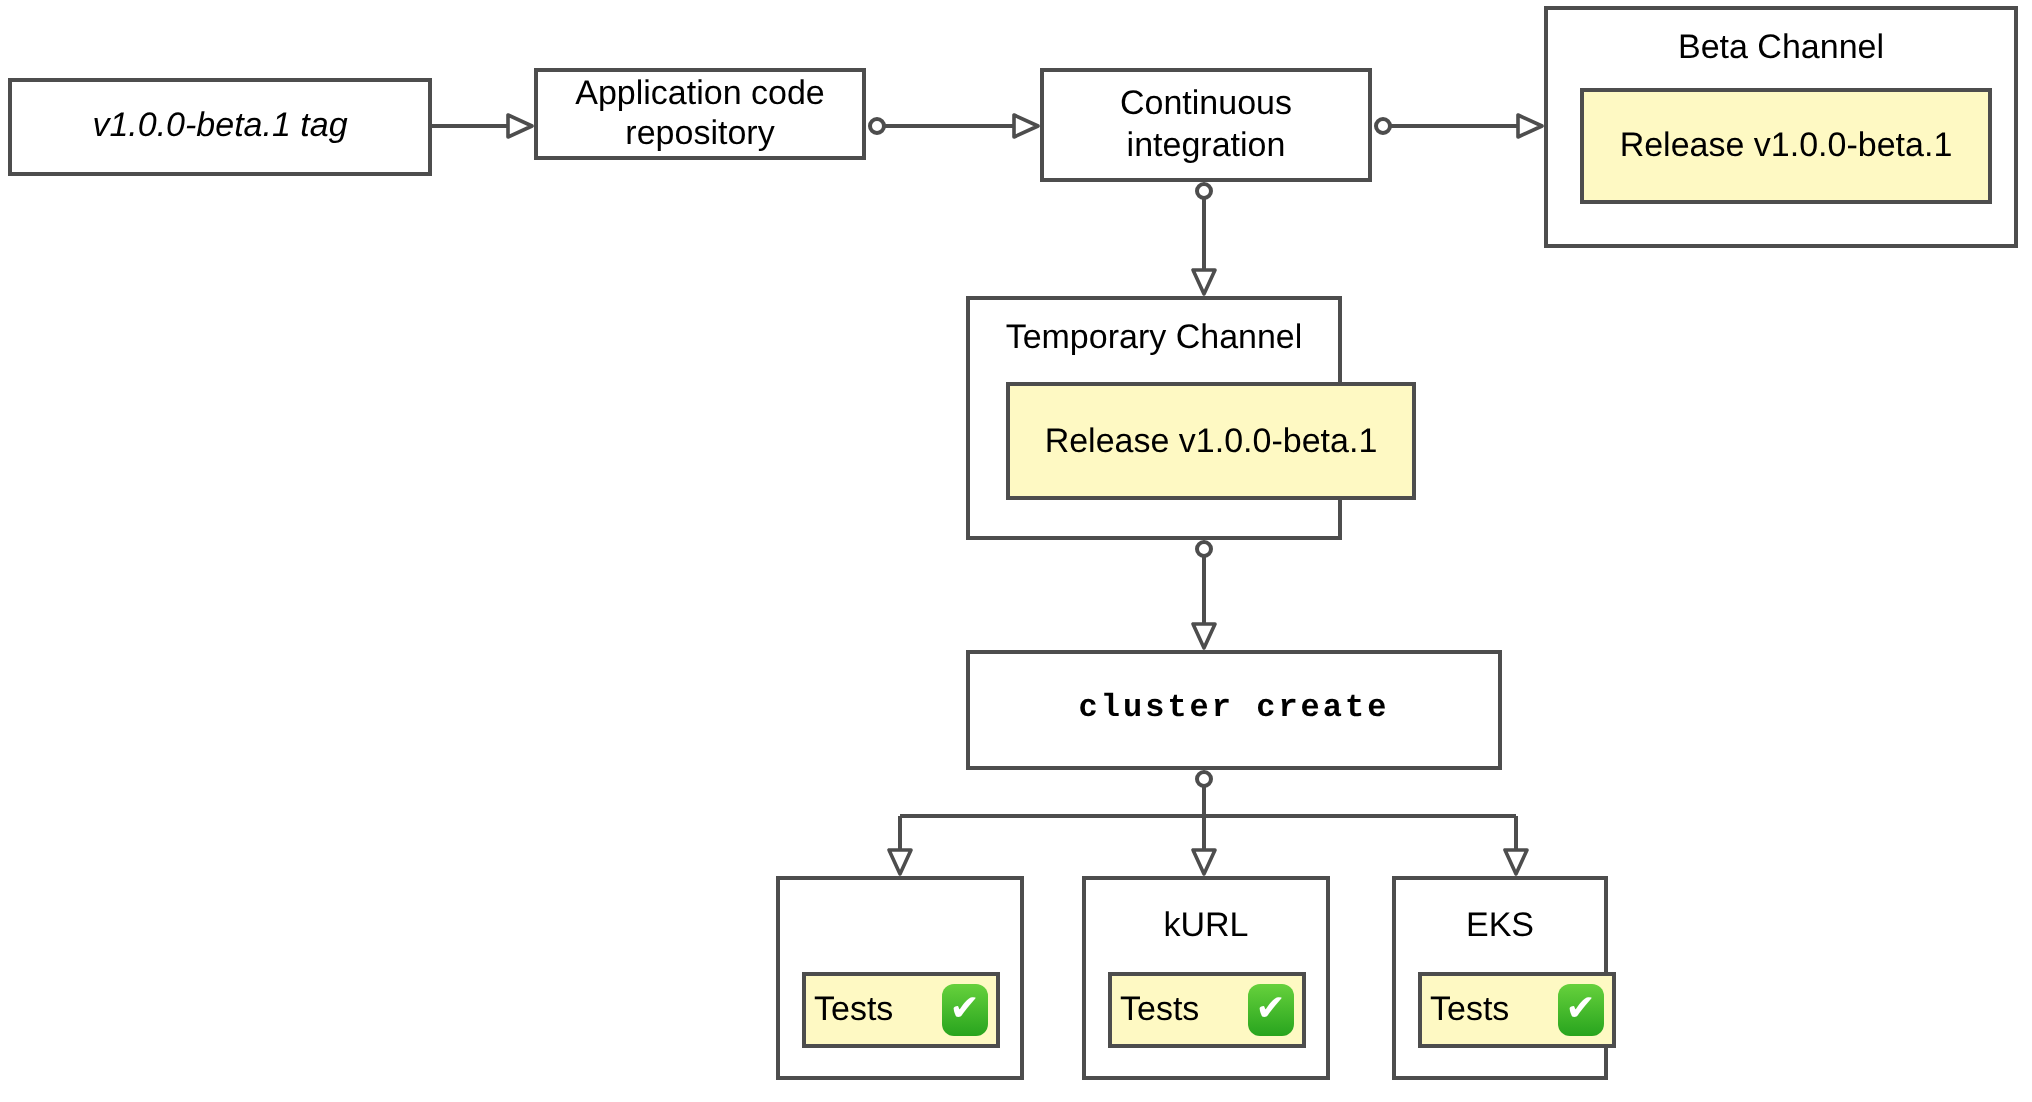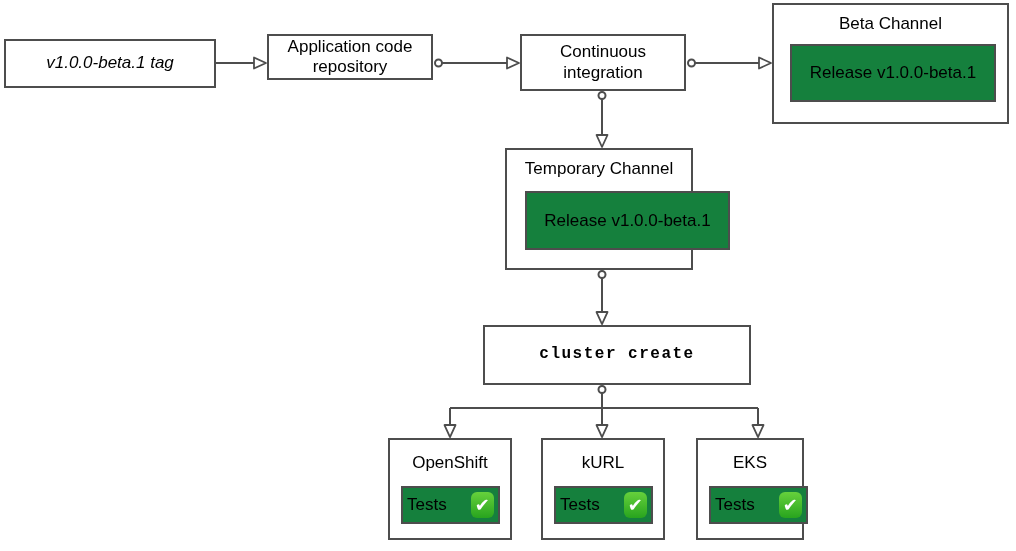--- a/index.html
+++ b/index.html
@@ -37,21 +37,21 @@
     border:2px solid var(--border,#4d4d4d);
     background:#fff;
   }
   .group-title{
     text-align:center;font-size:17px;margin-top:9px;
   }
   .group-title.low{margin-top:13px;}
   .release{
     position:absolute;box-sizing:border-box;
     border:2px solid var(--border,#4d4d4d);
-    background:#15803d;
+    background:#fef9c3;
     display:flex;align-items:center;justify-content:center;
     text-align:center;font-size:17px;
   }
   .mono{
     font-family:"Liberation Mono","DejaVu Sans Mono",monospace;
     font-weight:bold;font-size:16px;letter-spacing:1.5px;
   }
   .tests{
     gap:24px;padding:0 4px;
   }
@@ -118,29 +118,28 @@
 
   <div class="node" style="left:267px;top:34px;width:166px;height:46px;">Application code repository</div>
 
   <div class="node" style="left:520px;top:34px;width:166px;height:57px;">Continuous integration</div>
 
   <div class="group" style="left:772px;top:3px;width:237px;height:121px;">
     <div class="group-title">Beta Channel</div>
     <div class="release" style="left:16px;top:39px;width:206px;height:58px;">Release v1.0.0-beta.1</div>
   </div>
 
-  <div class="group" style="left:505px;top:148px;width:188px;height:122px;">
+  <div class="group" style="left:483px;top:148px;width:188px;height:122px;">
     <div class="group-title">Temporary Channel</div>
     <div class="release" style="left:18px;top:41px;width:205px;height:59px;">Release v1.0.0-beta.1</div>
   </div>
 
   <div class="node mono" style="left:483px;top:325px;width:268px;height:60px;">cluster create</div>
 
   <div class="group" style="left:388px;top:438px;width:124px;height:102px;">
-    <div class="group-title low">OpenShift</div>
     <div class="release tests" style="left:11px;top:46px;width:99px;height:38px;">
       <span>Tests</span>
       <span class="check-icon">✔</span>
     </div>
   </div>
 
   <div class="group" style="left:541px;top:438px;width:124px;height:102px;">
     <div class="group-title low">kURL</div>
     <div class="release tests" style="left:11px;top:46px;width:99px;height:38px;">
       <span>Tests</span>

